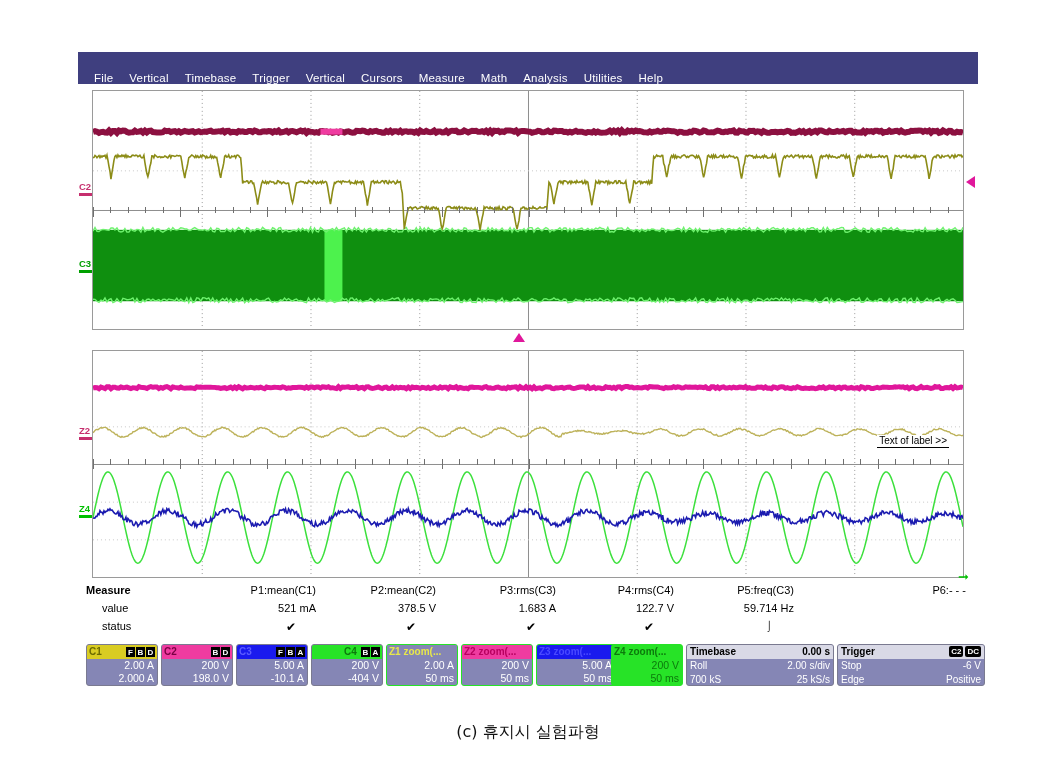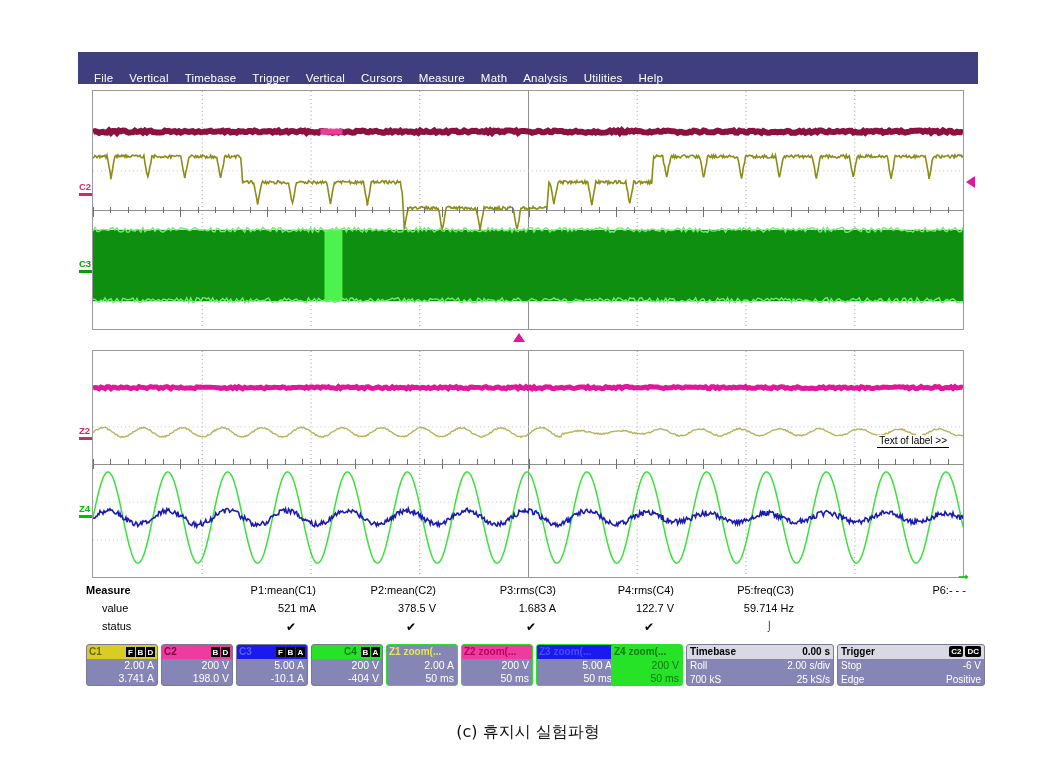--- a/index.html
+++ b/index.html
@@ -296,21 +296,21 @@
       <div class="box" style="left: 0px; width: 72px;">
         <div class="hdr" style="background: rgb(217, 204, 34);">
           <span class="nm" style="color: rgb(107, 107, 0);">C1</span>
           <span class="badges">
             <span style="background: rgb(0, 0, 0); color: rgb(255, 255, 255);">F</span>
             <span style="background: rgb(0, 0, 0); color: rgb(255, 255, 255);">B</span>
             <span style="background: rgb(0, 0, 0); color: rgb(255, 255, 255);">D</span>
           </span>
         </div>
         <div class="r">2.00 A</div>
-        <div class="r">3.741 A</div>
+        <div class="r">2.000 A</div>
       </div>
       <div class="box" style="left: 75px; width: 72px;">
         <div class="hdr" style="background: rgb(239, 59, 160);">
           <span class="nm" style="color: rgb(122, 0, 68);">C2</span>
           <span class="badges">
             <span style="background: rgb(0, 0, 0); color: rgb(255, 255, 255);">B</span>
             <span style="background: rgb(0, 0, 0); color: rgb(255, 255, 255);">D</span>
           </span>
         </div>
         <div class="r">200 V</div>

